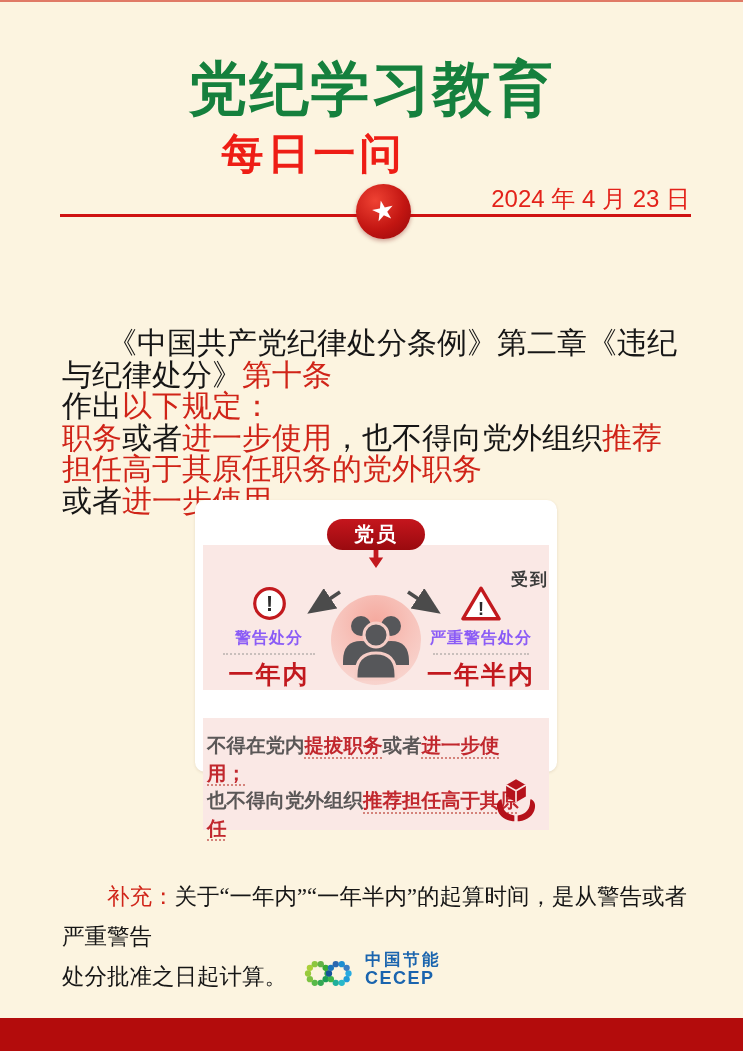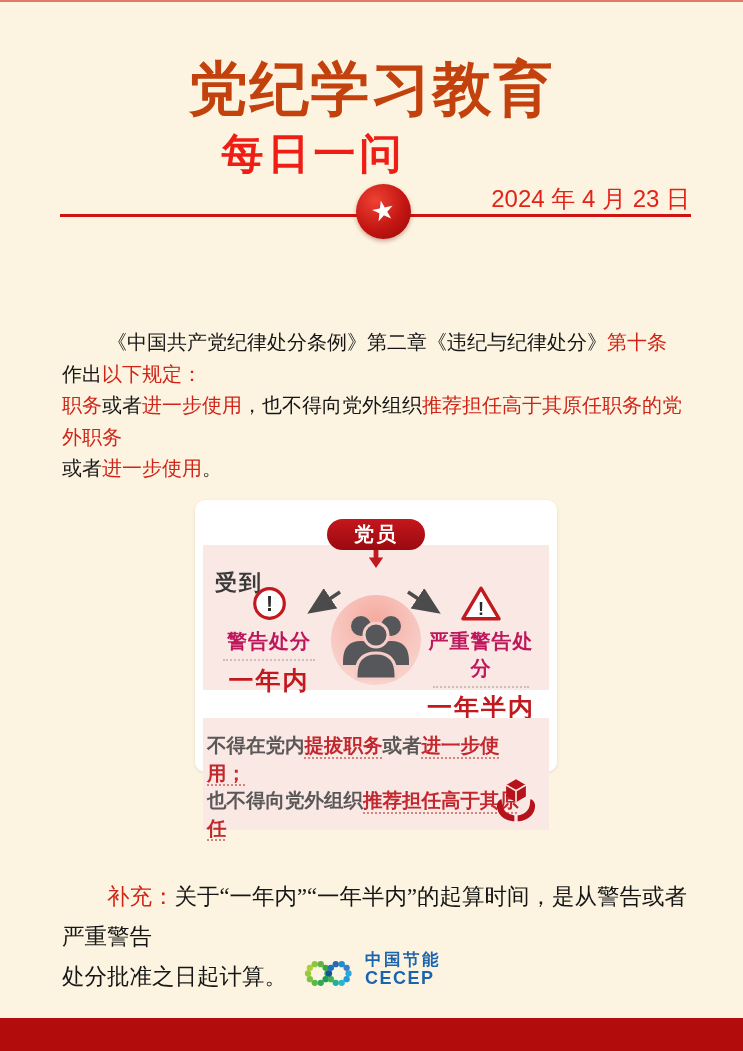--- a/index.html
+++ b/index.html
@@ -7,21 +7,21 @@
   .page {
     position:relative; width:743px; height:1051px; margin:0 auto;
     background:#fcf4e0; overflow:hidden;
     font-family:"Liberation Serif","DejaVu Serif",serif;
   }
   .topline { position:absolute; top:0; left:0; width:743px; height:2px; background:#e07a66; }
 
   .title {
     position:absolute; top:50px; left:0; width:743px; text-align:center;
     font-family:"Liberation Sans","DejaVu Sans",sans-serif;
-    font-weight:bold; font-size:59px; letter-spacing:2px; color:#c2410c;
+    font-weight:bold; font-size:59px; letter-spacing:2px; color:#15803d;
   }
   .subtitle {
     position:absolute; top:126px; left:0; width:627px; text-align:center;
     font-weight:600; font-size:42px; letter-spacing:4px; color:#ee1d15;
   }
   .org {
     position:absolute; top:182px; left:62px;
     font-family:"Liberation Sans","DejaVu Sans",sans-serif;
     font-weight:600; font-size:24px; color:#e3221a;
   }
@@ -38,21 +38,21 @@
     display:flex; align-items:center; justify-content:center; z-index:2;
   }
   .starbadge .star { color:#fff; font-size:27px; line-height:1; transform:rotate(-12deg); }
 
   .question {
     position:absolute; top:260px; left:62px; width:640px;
     font-family:"Liberation Sans","DejaVu Sans",sans-serif;
     font-weight:bold; font-size:25px; letter-spacing:.5px; color:#e8150f;
   }
 
-  .article { position:absolute; top:327px; left:62px; width:624px; font-size:20px; line-height:31.5px; }
+  .article { position:absolute; top:327px; left:62px; width:624px; font-size:30px; line-height:31.5px; }
   .article p, .supplement p { margin:0; }
   .indent { text-indent:45px; }
   .k { color:#161616; }
   .r { color:#d02418; }
 
   .card {
     position:absolute; top:500px; left:195px; width:362px; height:272px;
     background:#ffffff; border-radius:10px; box-shadow:0 1px 3px rgba(140,110,80,.18);
   }
   .pill {
@@ -64,35 +64,35 @@
   .pill span {
     color:#fff; font-size:20px; font-weight:bold; letter-spacing:2px;
     font-family:"Liberation Sans","DejaVu Sans",sans-serif;
   }
   .panel { position:absolute; left:8px; width:346px; background:#fae8e5; }
   .panel1 { top:45px; height:145px; }
   .panel2 { top:218px; height:112px; }
 
   .down-arrow { position:absolute; top:3px; left:164px; }
   .receive {
-    position:absolute; top:23px; left:0; width:100%; text-align:left;
-    font-family:"Liberation Sans","DejaVu Sans",sans-serif;
-    font-weight:bold; font-size:22px; color:#3a3a3a; letter-spacing:2px;margin-left:12px;
+    position:absolute; top:23px; left:0; width:100%; text-align:right;
+    font-family:"Liberation Sans","DejaVu Sans",sans-serif;
+    font-weight:bold; font-size:17px; color:#3a3a3a; letter-spacing:2px;
   }
   .arrowL { position:absolute; top:44px; left:104px; }
   .arrowR { position:absolute; top:44px; left:202px; }
   .crowd {
     position:absolute; top:50px; left:128px; width:90px; height:90px; border-radius:50%;
     background:radial-gradient(circle at 50% 30%, #f5a99e 0%, #f7c3bb 45%, #f9ddd8 100%);
     overflow:hidden;
   }
   .group { position:absolute; top:40px; text-align:center; font-family:"Liberation Sans","DejaVu Sans",sans-serif; }
   .gl { left:12px; width:108px; }
   .gr { left:222px; width:112px; }
-  .glabel { margin-top:2px; font-size:20px; font-weight:bold; color:#be185d; letter-spacing:1px; }
+  .glabel { margin-top:2px; font-size:16px; font-weight:bold; color:#8b5cf6; letter-spacing:1px; }
   .gsep { width:86%; margin:4px auto 3px; border-top:2px dotted #c9bfbc; }
   .gvalue { font-size:25px; font-weight:bold; color:#c2191e; letter-spacing:2px; }
 
   .note { padding:14px 12px 0 4px; font-family:"Liberation Sans","DejaVu Sans",sans-serif;
           font-weight:bold; font-size:19.5px; line-height:27.5px; }
   .g  { color:#5a5757; }
   .ru { color:#c1272d; text-decoration:underline dotted 2px #d4837b; text-underline-offset:5px; }
   .r2 { color:#c1272d; }
   .hands { position:absolute; right:10px; bottom:8px; }
 

